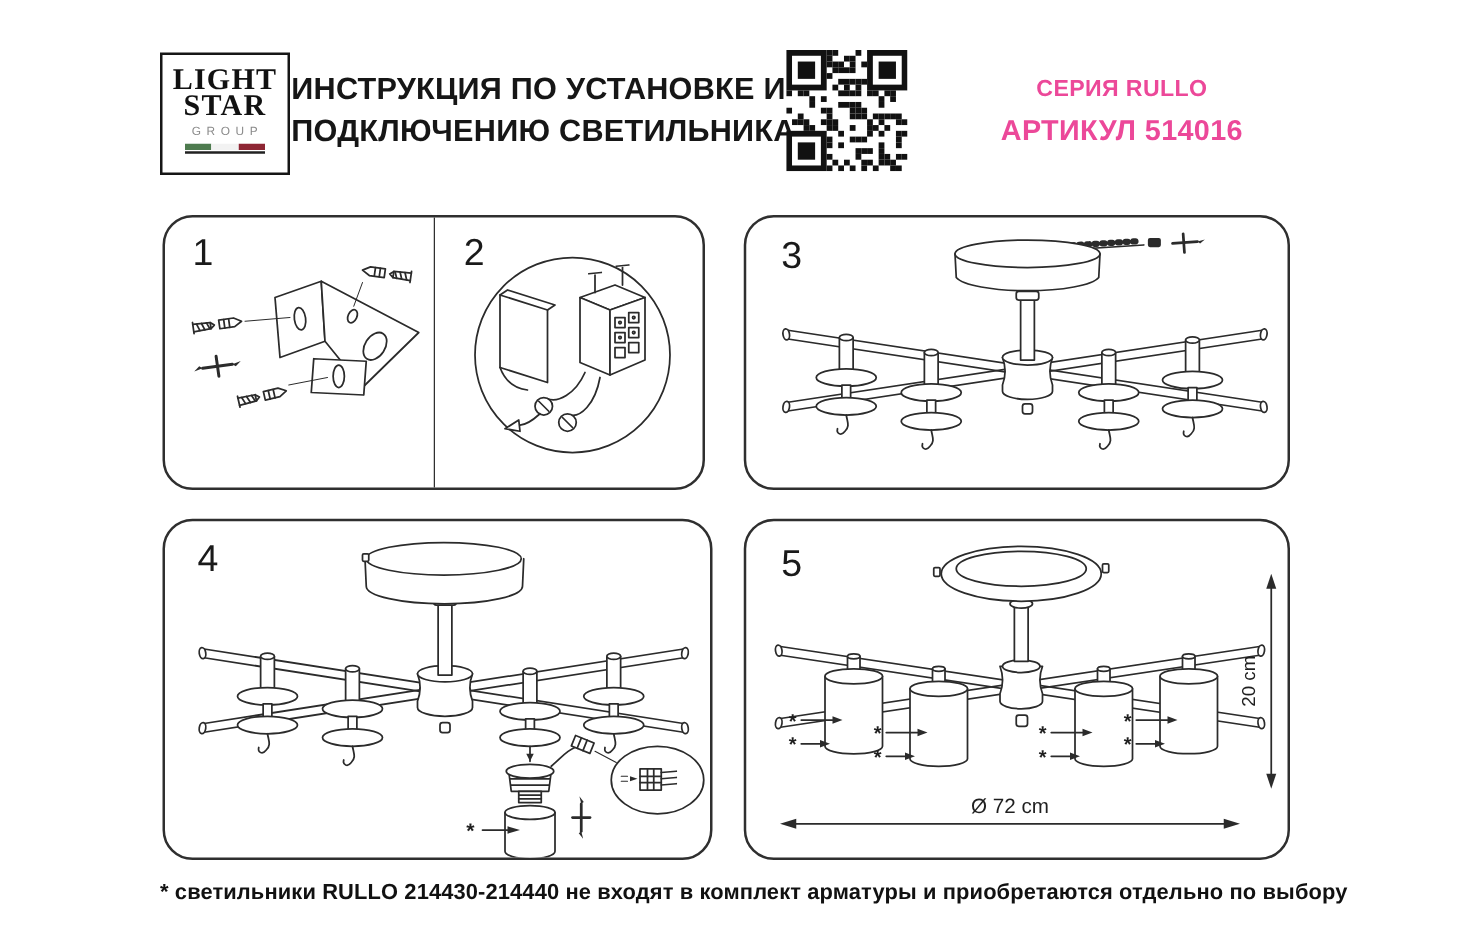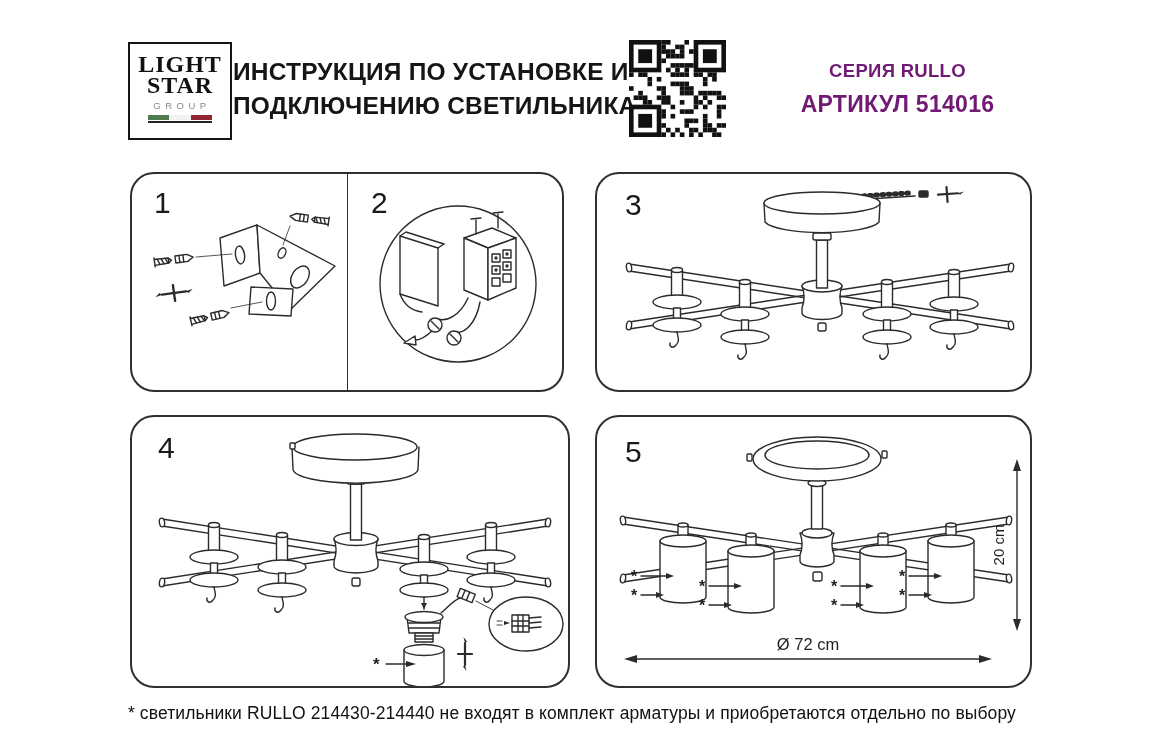--- a/index.html
+++ b/index.html
@@ -10,34 +10,34 @@
         box-sizing:border-box;text-align:center;padding-top:10px;background:#fff;}
   #logo .l1,#logo .l2{font-family:"Liberation Serif",serif;font-weight:bold;font-size:24px;
         line-height:21px;letter-spacing:1px;color:#111;}
   #logo .l3{font-size:9.5px;letter-spacing:4.5px;color:#8a8a8a;margin-top:4px;margin-left:4px;}
   .flag{width:64px;height:5px;margin:4px auto 0;display:flex;}
   .flag span{flex:1;height:100%;}
   .flag-underline{width:64px;height:2px;background:#222;margin:1px auto 0;}
   #title{position:absolute;left:233px;top:55px;font-size:24.5px;font-weight:bold;line-height:34px;
          letter-spacing:0.2px;color:#161616;}
   #qr{position:absolute;left:629px;top:40px;width:97px;height:97px;}
-  #series{position:absolute;left:795px;top:60px;width:205px;text-align:center;color:#701a75;}
+  #series{position:absolute;left:795px;top:60px;width:205px;text-align:center;color:#ec4899;}
   #series .s1{font-size:18.5px;font-weight:bold;letter-spacing:0.3px;}
   #series .s2{font-size:23px;font-weight:bold;margin-top:9px;letter-spacing:0.3px;}
   
   .panel{position:absolute;border:2px solid #2f2f2f;border-radius:24px;box-sizing:border-box;background:#fff;}
   #box12{left:130px;top:172px;width:434px;height:220px;}
   #box12 .divider{position:absolute;left:215px;top:0;width:0;height:216px;border-left:1.6px solid #2f2f2f;}
   #box3{left:595px;top:172px;width:437px;height:220px;}
   #box4{left:130px;top:415px;width:440px;height:273px;}
   #box5{left:595px;top:415px;width:437px;height:273px;}
   .stepnum{position:absolute;font-size:30px;color:#1a1a1a;}
   .panel svg{position:absolute;left:0;top:0;}
   .panel svg text{font-family:"Liberation Sans",sans-serif;fill:#1f1f1f;}
-  #footnote{position:absolute;left:128px;top:703px;font-size:17.5px;color:#111;letter-spacing:0.1px;}
+  #footnote{position:absolute;left:128px;top:703px;font-size:17.5px;color:#111;letter-spacing:0.1px;font-weight:bold;}
   .lineart{stroke:#2b2b2b;fill:none;stroke-width:1.4;stroke-linecap:round;stroke-linejoin:round;}
 </style>
 </head>
 <body>
 
 <div id="page">
 
   <div id="title">
     <div>ИНСТРУКЦИЯ ПО УСТАНОВКЕ И</div>
     <div>ПОДКЛЮЧЕНИЮ СВЕТИЛЬНИКА</div>

